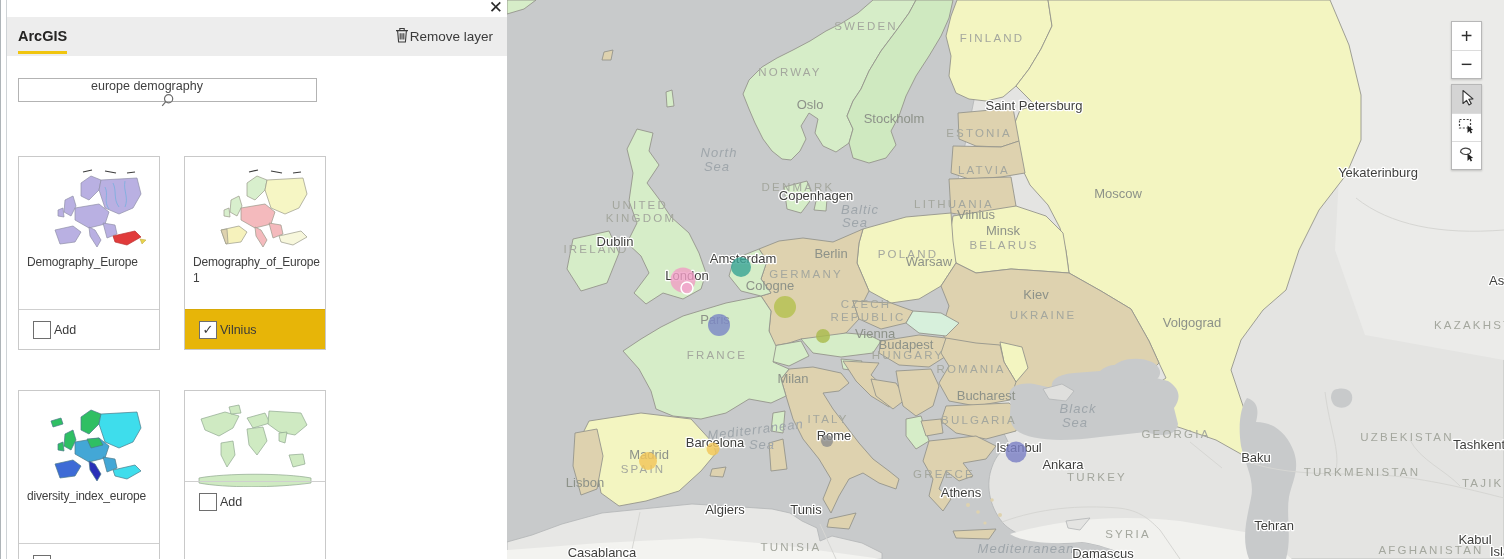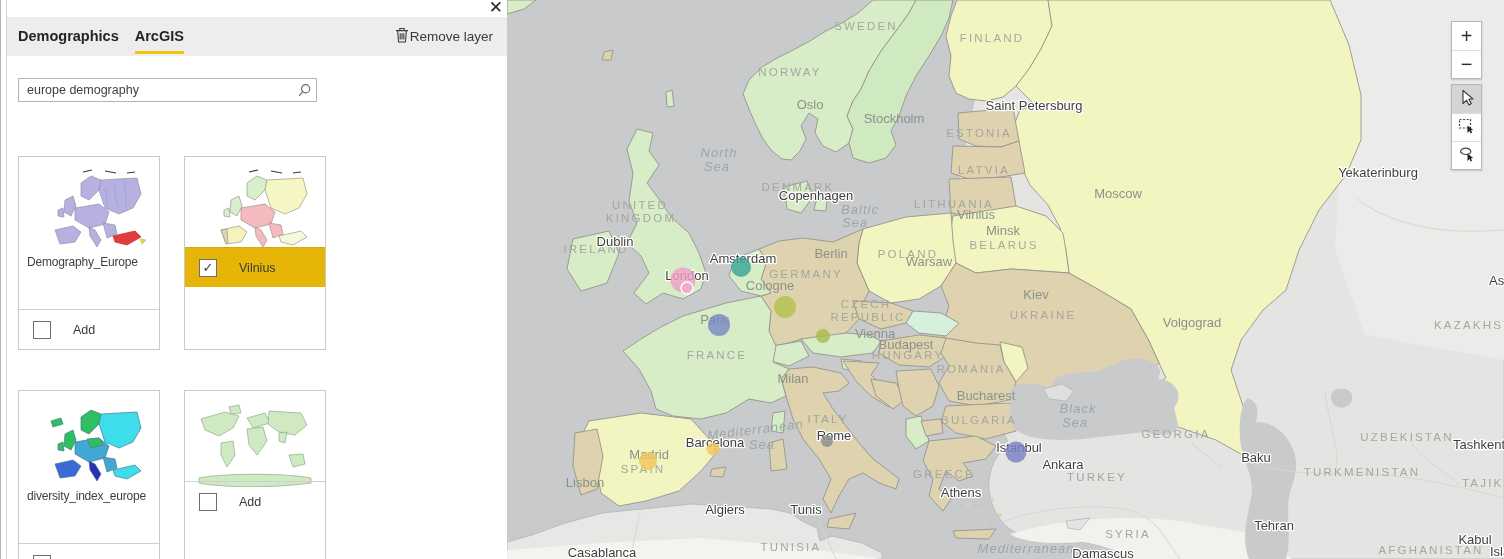--- a/index.html
+++ b/index.html
@@ -16,33 +16,33 @@
   .tabbar { margin-top:17px; height:39px; background:#ededed; display:flex; align-items:center;
     padding:0 14px 0 18px; }
   .tab { position:relative; font-size:14.5px; font-weight:bold; color:#252423;
     padding:11px 0 12px; cursor:pointer; }
   .tab + .tab { margin-left:16px; }
   .tab.active::after { content:""; position:absolute; left:0; right:0; bottom:2px;
     height:3px; background:#f0c50f; }
   .remove-layer { margin-left:auto; display:flex; align-items:center; gap:1px;
     font-size:13.5px; color:#3b3b3b; cursor:pointer;justify-content:flex-end; }
   .searchrow { margin:22px 0 0 18px; width:299px; height:24px; border:1px solid #b3b3b3;
-    display:flex; align-items:center; background:#fff; }
+    display:flex; align-items:center; background:#fff;flex-direction:column; }
   .searchrow input { flex:1; border:none; outline:none; font-size:12.5px; color:#3f3f3f;
     padding-left:8px; font-family:"Liberation Sans", sans-serif; background:transparent; }
   .search-icon { width:24px; height:22px; display:flex; align-items:center; justify-content:center; cursor:pointer; }
 
   .cards { margin:26px 18px 0 18px; width:470px; display:flex; flex-wrap:wrap; gap:12px 24px; }
   .card { width:142px; height:194px; border:1px solid #c9c9c9; background:#fff;
     display:flex; flex-direction:column; cursor:pointer;margin-top:28px; }
   .thumb { height:90px; display:flex; align-items:flex-start; justify-content:center; padding-top:10px; }
   .card-title { flex:1; padding:7px 8px 0 8px; font-size:12px; color:#404040;
     line-height:16px; overflow:hidden; letter-spacing:-0.2px; }
   .action-row { height:40px; border-top:1px solid #cfcfcf; display:flex; align-items:center;
-    padding-left:14px; gap:22px; font-size:12.5px; color:#3a3a3a; flex:none; }
+    padding-left:14px; gap:3px; font-size:12.5px; color:#3a3a3a; flex:none; }
   .action-row.active-yellow { background:#e7b508; border-top-color:#d8a907; }
   .cb { width:18px; height:18px; border:1px solid #6e6e6e; background:#fff; flex:none;
     display:flex; align-items:center; justify-content:center; font-size:13px; color:#3a3a3a; }
 
   
   .map-wrap { position:relative; width:997px; height:559px; flex:none; background:#c8cacb; overflow:hidden; }
   svg text { font-family:"Liberation Sans", sans-serif; }
   .lbl-country { font-size:11.5px; fill:#a4a79e; letter-spacing:2.2px; }
   .lbl-city { font-size:13px; fill:#3f3f3d; stroke:#ffffff; stroke-width:2.5px;
     paint-order:stroke; stroke-linejoin:round; }
@@ -65,21 +65,20 @@
 </head>
 <body>
 
 <div class="app">
 
   <div class="panel">
     <div class="panel-edge"></div>
     <div class="close-btn">✕</div>
 
     <div class="tabbar">
-      <div class="tab">Demographics</div>
       <div class="tab active">ArcGIS</div>
       <div class="remove-layer">
         <span>
           <svg width="14" height="16" viewBox="0 0 14 16">
               <path d="M1,3.6 h12 M4.8,3.6 v-2.1 h4.4 v2.1 M2.6,3.6 l1,11.4 h6.8 l1,-11.4 M5.2,6.2 v6.3 M7,6.2 v6.3 M8.8,6.2 v6.3" fill="none" stroke="#3b3b3b" stroke-width="1.1"></path>
             </svg>
         </span>
         <span>Remove layer</span>
       </div>
     </div>
@@ -145,20 +144,21 @@
               <path d="M74,56 L86,58 L88,67 L78,71 Z" fill="#f4babd"></path>
               <path d="M84,69 L106,64 L112,70 L98,78 L86,75 Z" fill="#f7f7dc"></path>
             </g>
             <g stroke="#3c3c3c" stroke-width="1.2" fill="none">
               <path d="M54,5 l9,-2"></path>
                 <path d="M76,4 l11,2"></path>
                 <path d="M98,6 l8,-1"></path>
             </g>
           </svg>
         </div>
+        <div class="card-title">Demography_of_Europe 1</div>
         <div class="action-row active-yellow">
           <div class="cb">✓</div>
           <span>Vilnius</span>
         </div>
       </div>
 
       <div class="card">
         <div class="thumb">
           <svg width="124" height="86" viewBox="0 0 120 86">
             <g stroke="#4a7a8a" stroke-width="0.7">

